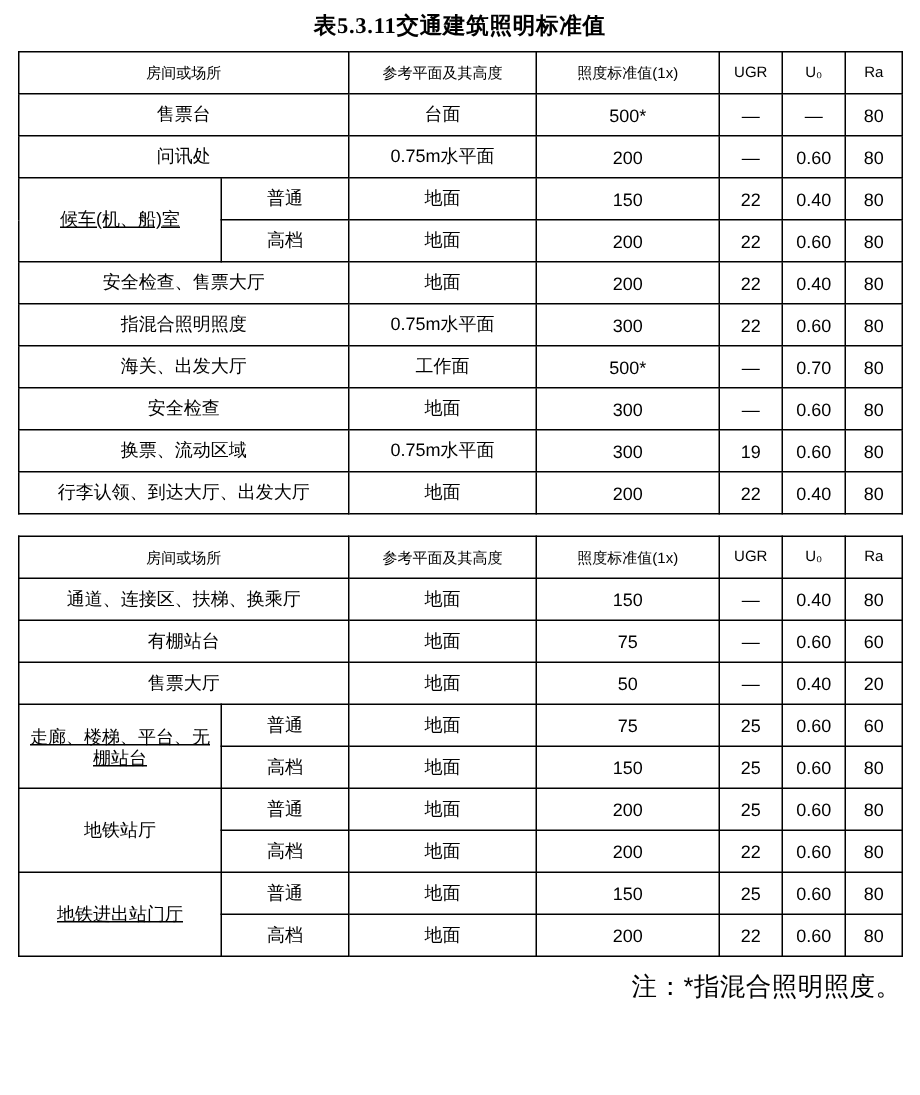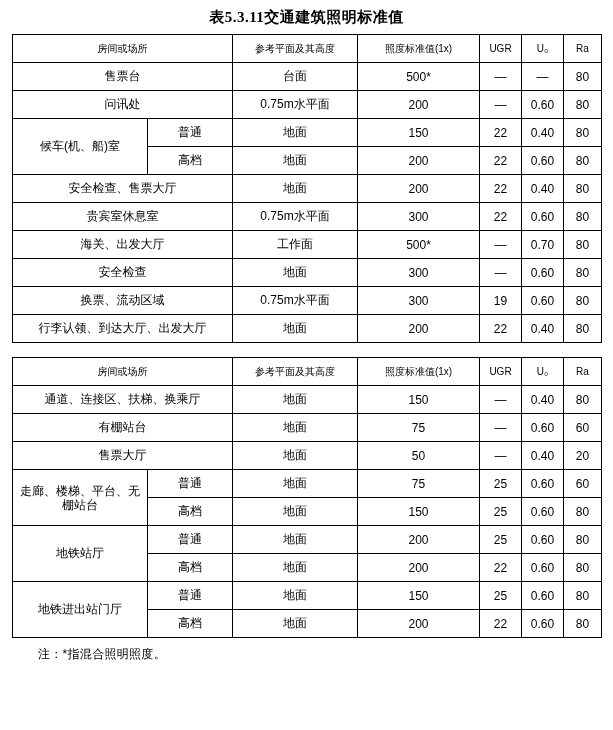--- a/index.html
+++ b/index.html
@@ -53,29 +53,31 @@
   .c-plane     { width: 125px; }
   .c-lux       { width: 122px; }
   .c-ugr       { width: 42px; }
   .c-u0        { width: 42px; }
   .c-ra        { width: 38px; }
   .roomcell {
     text-align: center;
   }
   .roomcell.left-pad {
     padding: 0 2px;
+    text-decoration: underline;
   }
   .spacer {
     height: 14px;
   }
   .note {
-    font-size: 12px;
+    font-size: 17px;
     padding-top: 8px;
     padding-left: 26px;
     letter-spacing: 0.3px;
+    text-align: right;
   }
   .nowrap { white-space: nowrap; }
   .two-line { line-height: 14px; }
 </style>
 </head>
 <body>
 
 <div class="page">
 
   <div class="doc-title">表5.3.11交通建筑照明标准值</div>
@@ -136,21 +138,21 @@
       </tr>
       <tr>
         <td colspan="2" class="roomcell">安全检查、售票大厅</td>
         <td>地面</td>
         <td>200</td>
         <td>22</td>
         <td>0.40</td>
         <td>80</td>
       </tr>
       <tr>
-        <td colspan="2" class="roomcell">贵宾室休息室</td>
+        <td colspan="2" class="roomcell">指混合照明照度</td>
         <td>0.75m水平面</td>
         <td>300</td>
         <td>22</td>
         <td>0.60</td>
         <td>80</td>
       </tr>
       <tr>
         <td colspan="2" class="roomcell">海关、出发大厅</td>
         <td>工作面</td>
         <td>500*</td>

